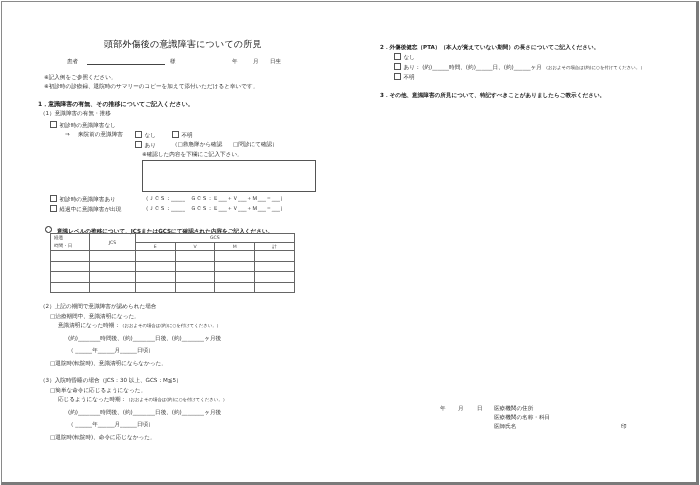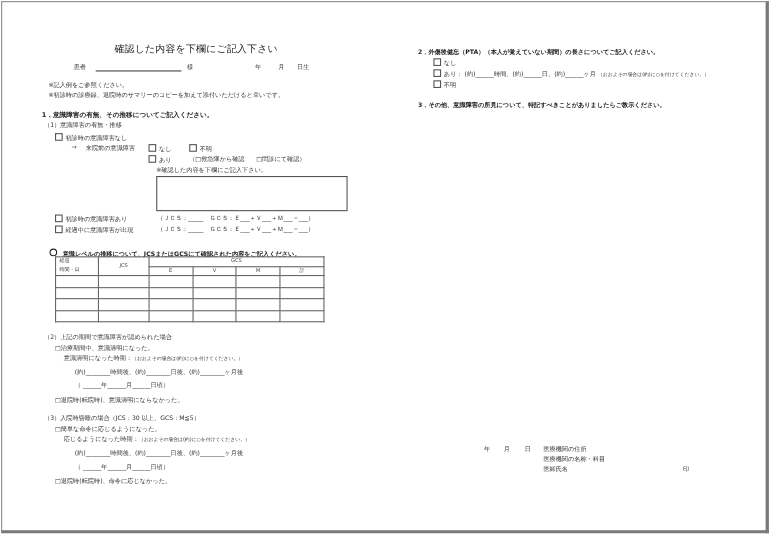--- a/index.html
+++ b/index.html
@@ -22,21 +22,21 @@
   .box { position: absolute; border: 0.8px solid #555; }
   table.grid { position: absolute; border-collapse: collapse; font-size: 4.6px; color: #444; }
   table.grid td { border: 0.7px solid #666; padding: 0; text-align: center; }
   .circle { display: inline-block; width: 5px; height: 5px; border: 0.9px solid #222; border-radius: 50%; vertical-align: -0.5px; margin-right: 5px; }
 </style>
 </head>
 <body>
 
 <div class="frame"></div>
 
-<div class="abs title" style="left:104px; top:38px;">確認した内容を下欄にご記入下さい</div>
+<div class="abs title" style="left:104px; top:38px;">頭部外傷後の意識障害についての所見</div>
 
 <div class="abs t5" style="left:67px; top:58px;">患者</div>
 <div class="abs" style="left:87px; top:58px; width:78px; height:6px; border-bottom:0.8px solid #444;"></div>
 <div class="abs t5" style="left:170px; top:58px;">様</div>
 <div class="abs t5" style="left:232px; top:58px;">年</div>
 <div class="abs t5" style="left:253px; top:58px;">月</div>
 <div class="abs t5" style="left:270px; top:58px;">日生</div>
 
 <div class="abs t5" style="left:44px; top:74px;">※記入例をご参照ください。</div>
 <div class="abs t5" style="left:44px; top:83px;">※初診時の診療録、退院時のサマリーのコピーを加えて添付いただけると幸いです。</div>

